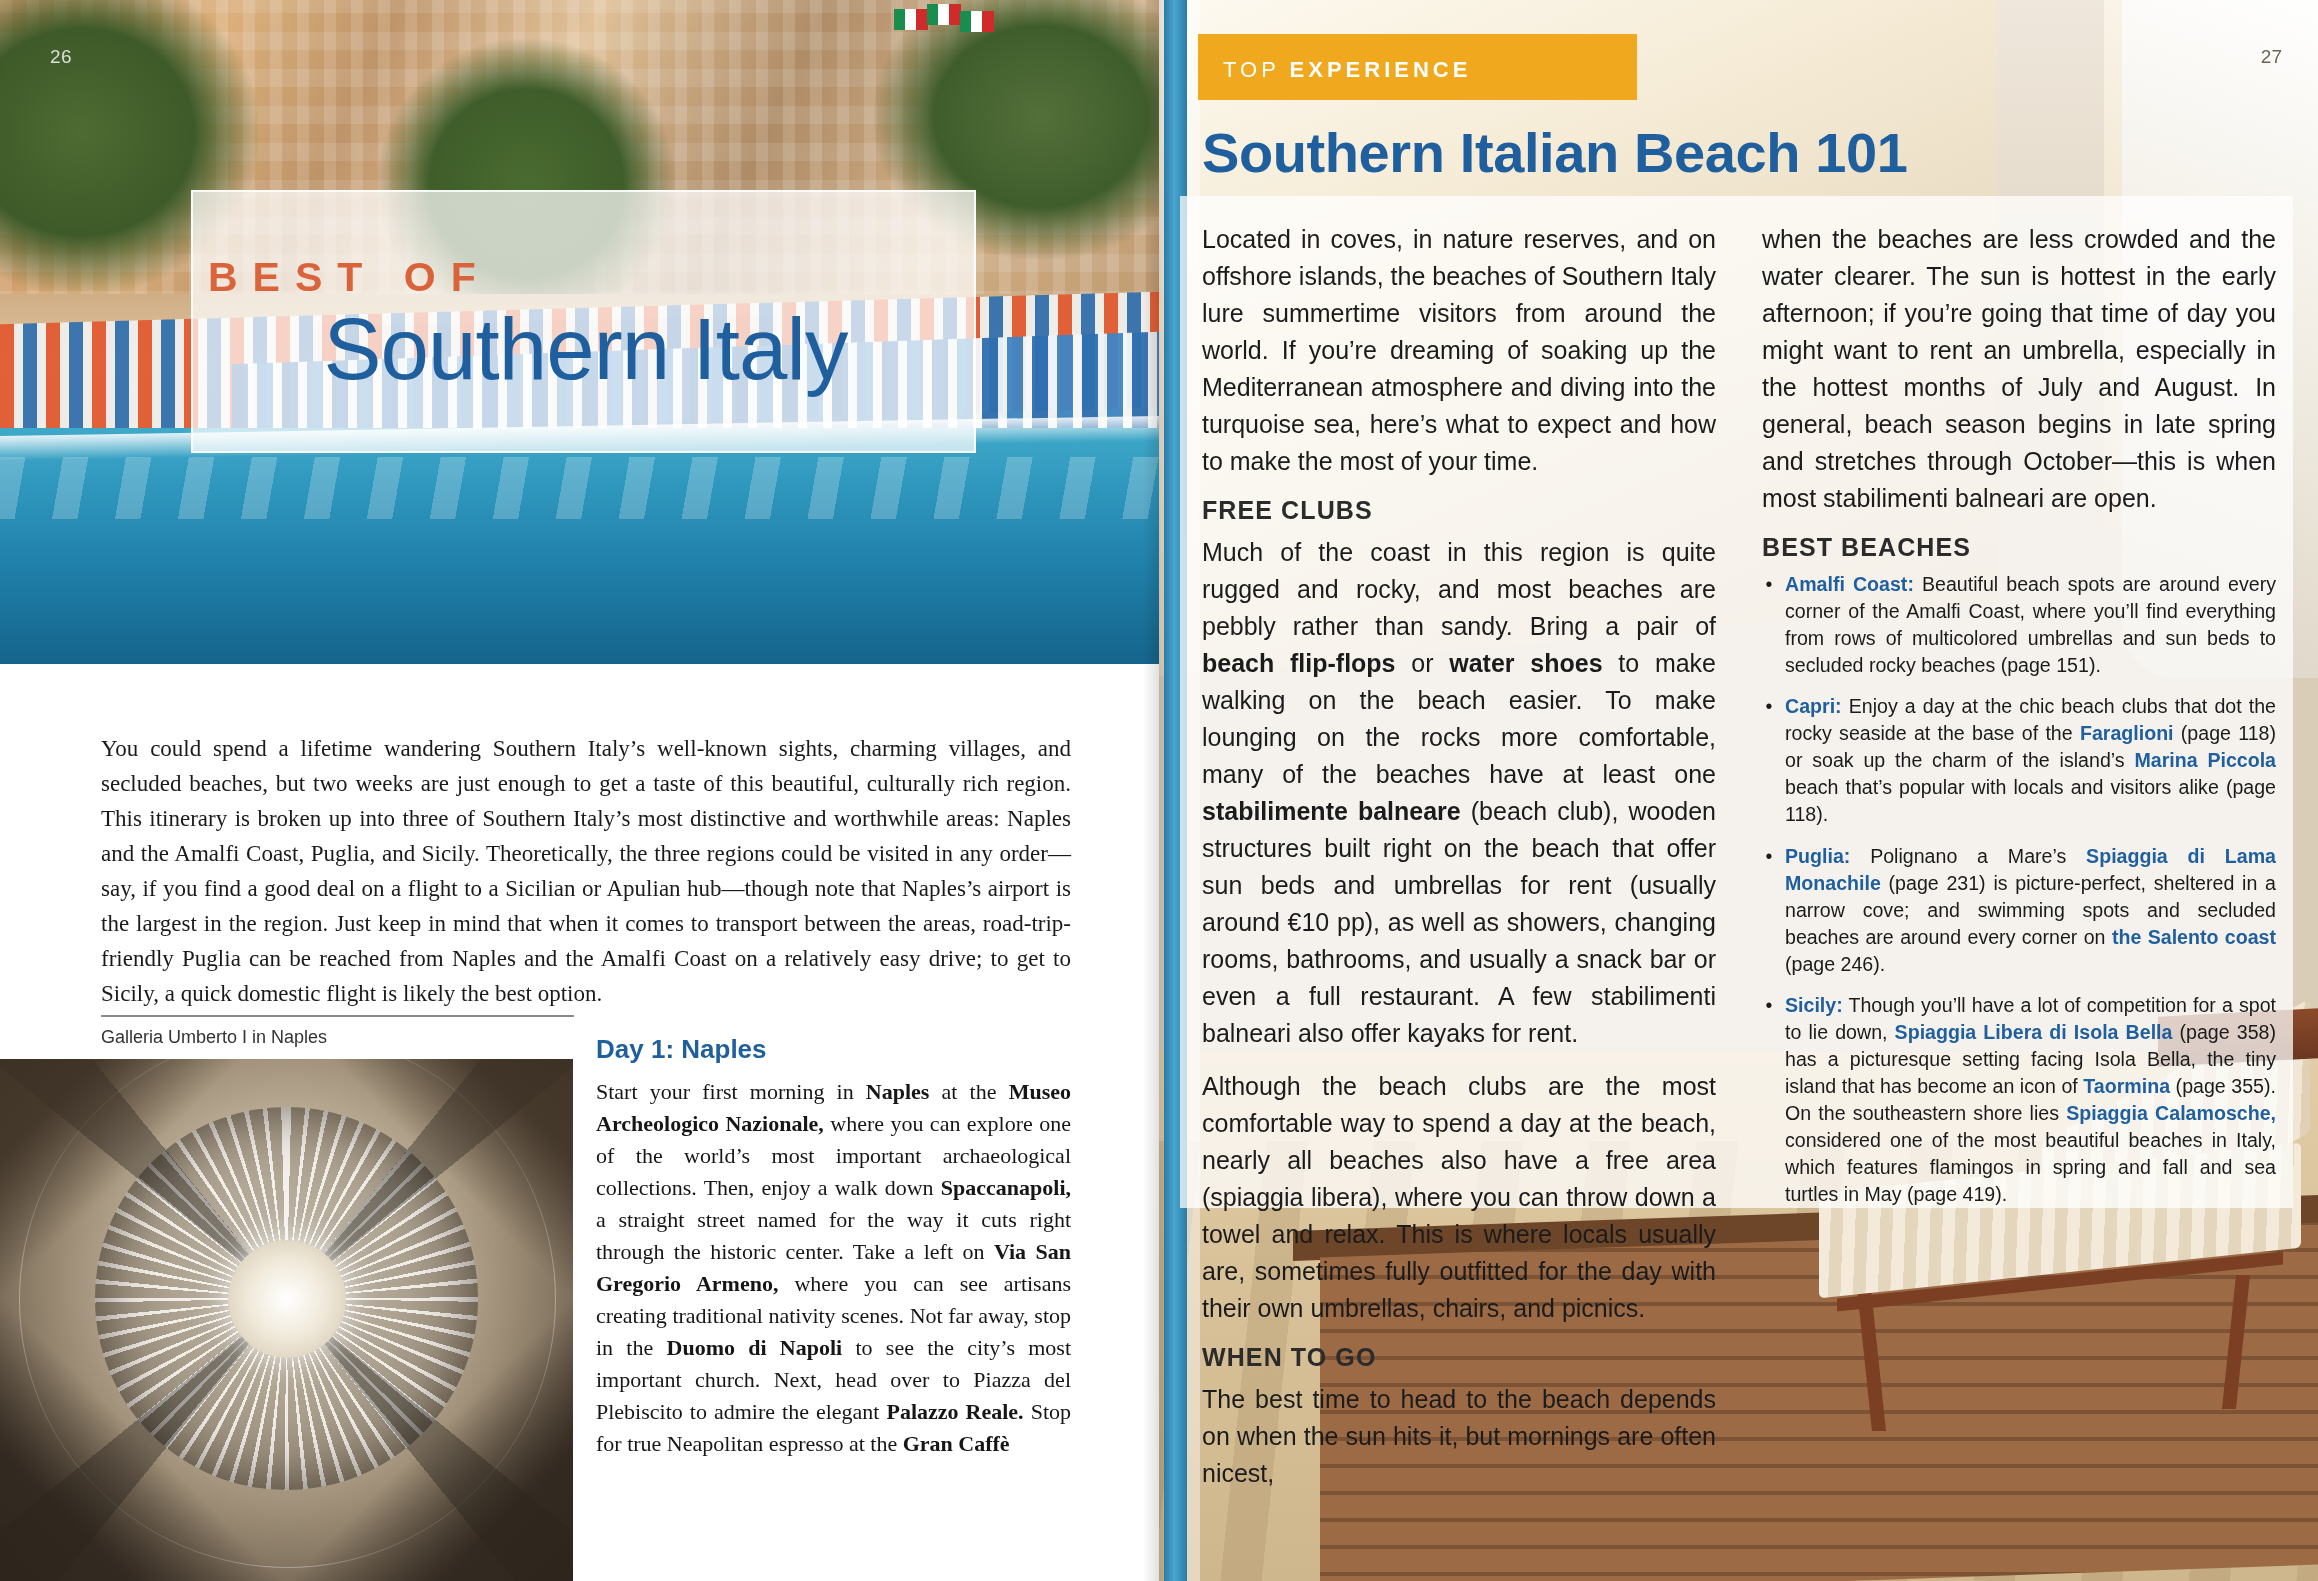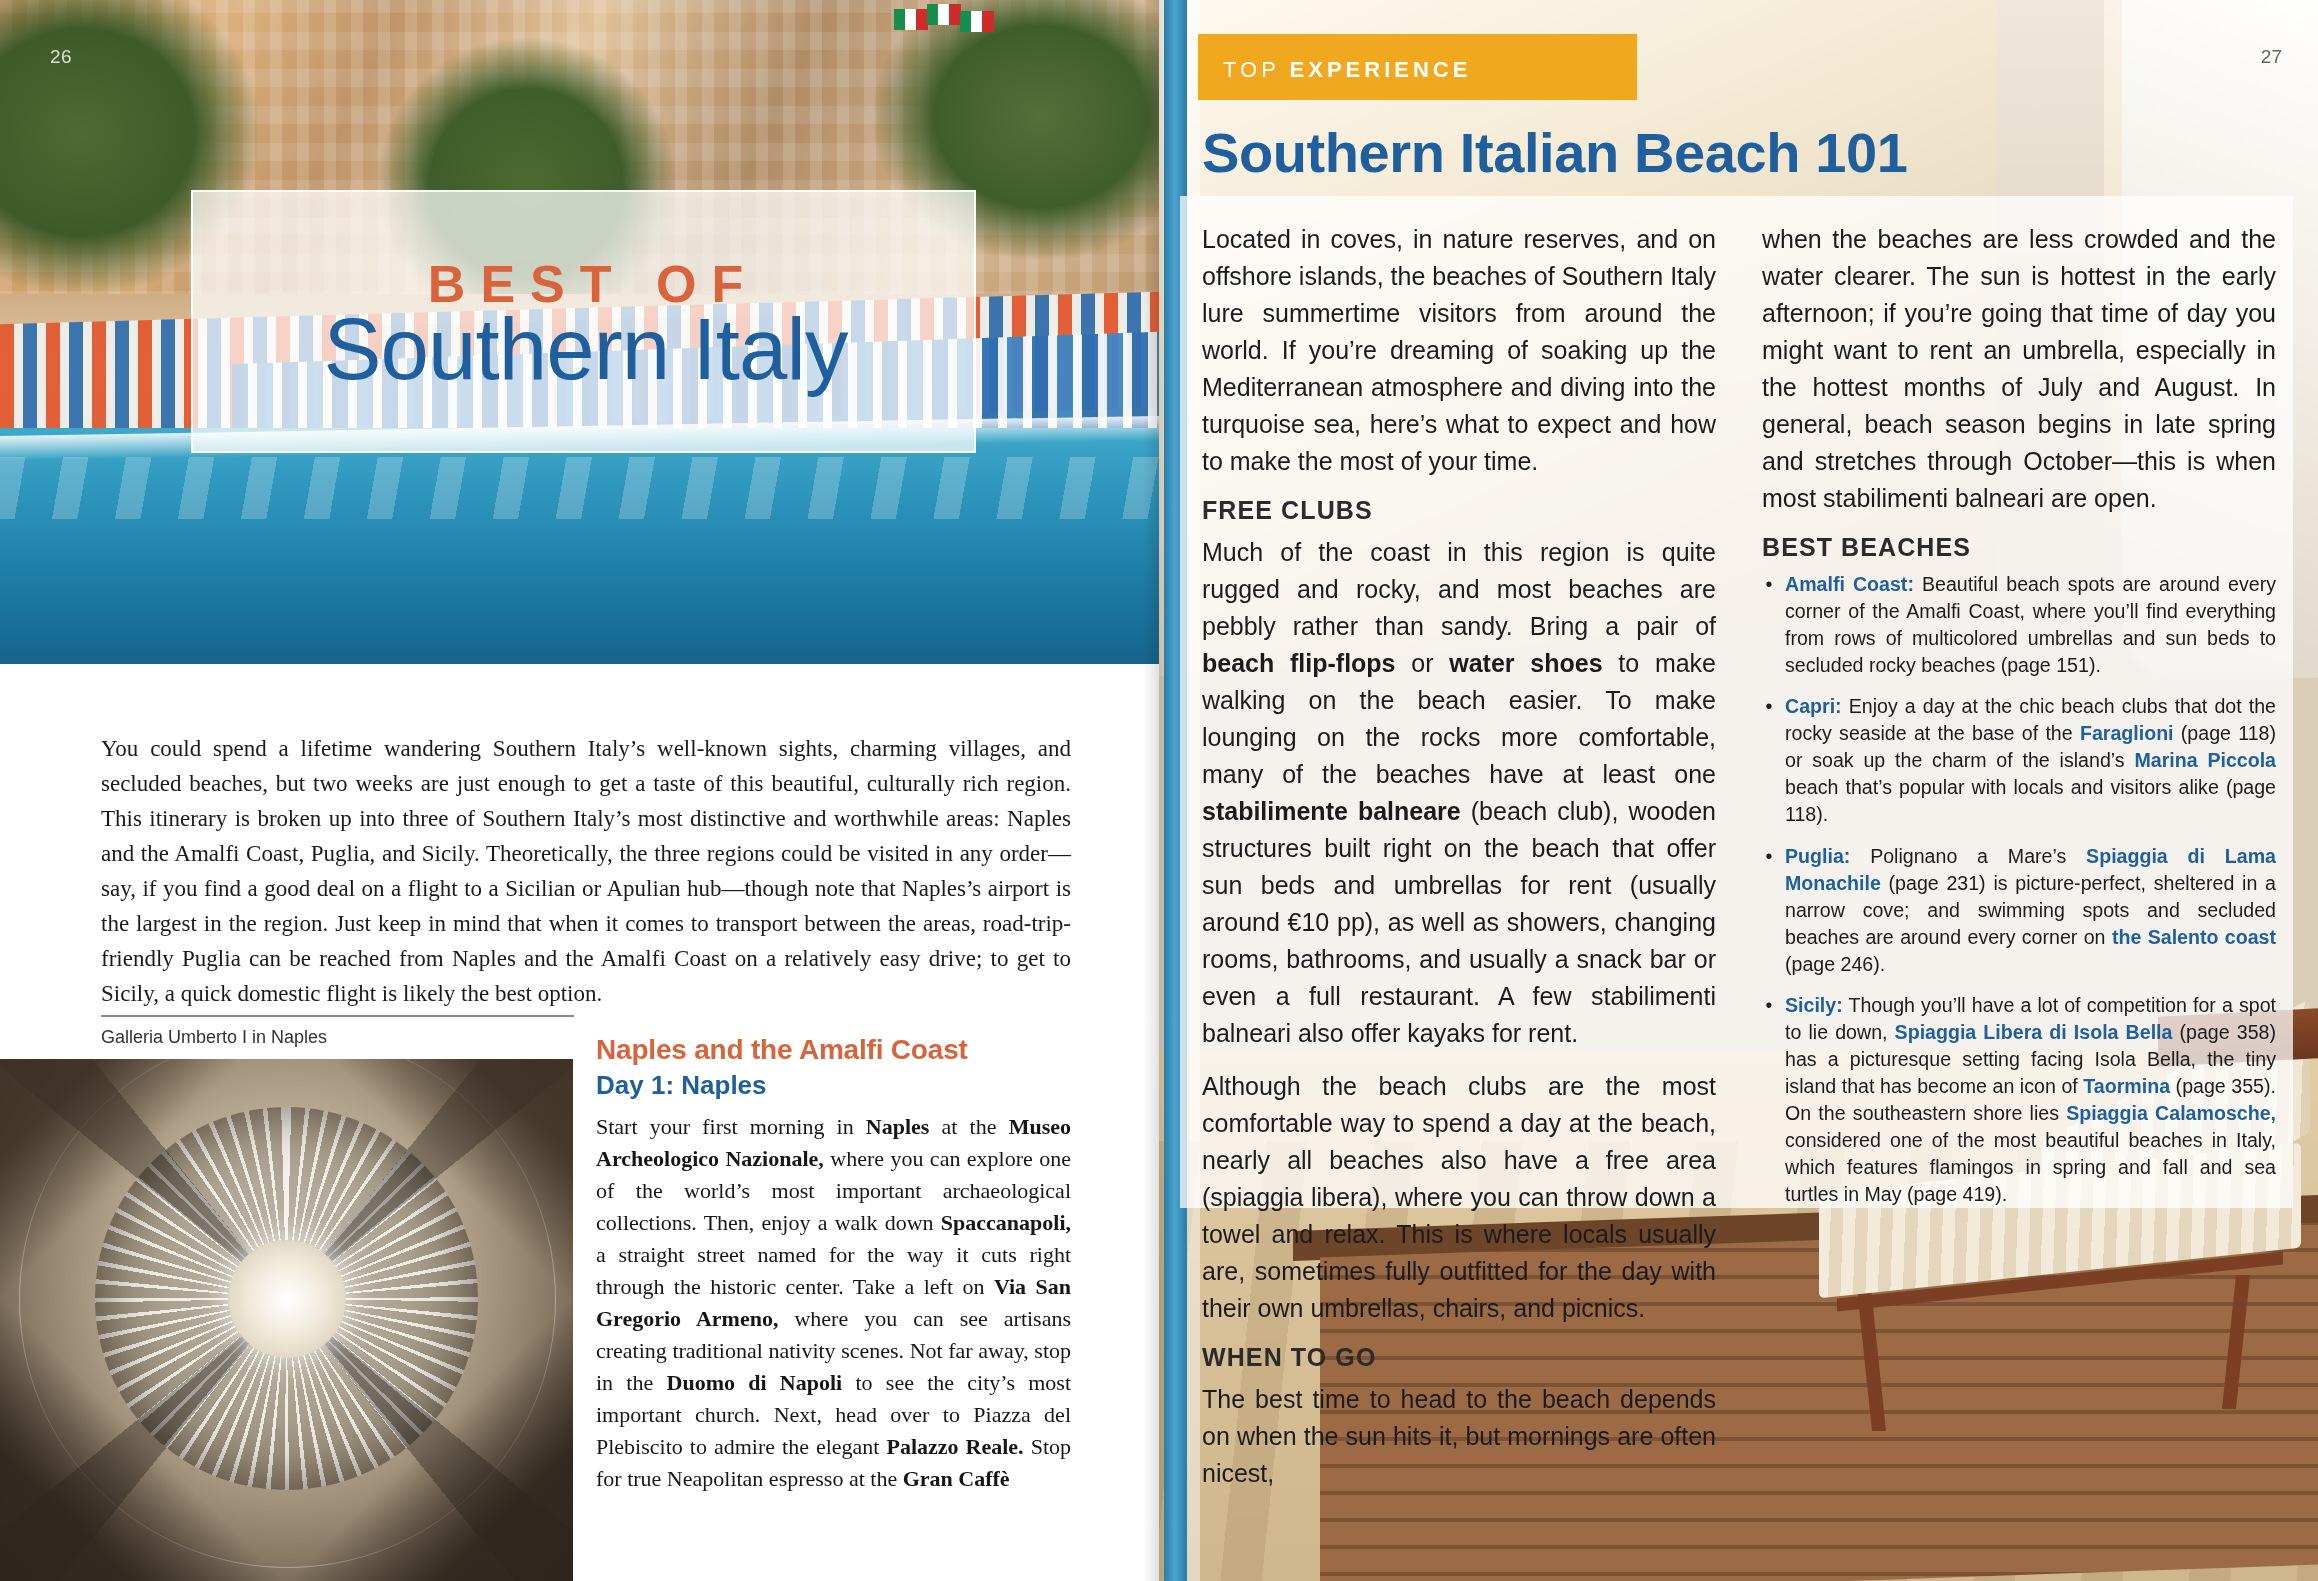--- a/index.html
+++ b/index.html
@@ -128,23 +128,22 @@
   .title-box-inner {
     position: absolute;
     left: 191px; top: 190px;
     width: 785px; height: 263px;
     background: rgba(255,255,255,0.72);
   }
   .title-kicker {
     position: absolute;
     left: 0; top: 62px;
     width: 785px;
-    text-align: center;
     color: #d9633a;
-    font-size: 52px;
+    font-size: 41px;
     letter-spacing: 15px;
     font-weight: 600;
     text-indent: 15px;
   }
   .title-main {
     position: absolute;
     left: 0; top: 107px;
     width: 785px;
     text-align: center;
     color: #1f5f9e;
@@ -466,21 +465,20 @@
     <div class="galleria-photo">
       <div class="gal-bg"></div>
       <div class="gal-arc"></div>
       <div class="gal-dome"></div>
       <div class="gal-arms"></div>
       <div class="gal-dome-core"></div>
       <div class="gal-corners"></div>
     </div>
 
     <div class="col-right-left-page">
-      <div class="naples-head">Naples and the Amalfi Coast</div>
       <div class="day-head">Day 1: Naples</div>
       <p id="day-body">Start your first morning in <b>Naples</b> at the <b>Museo Archeologico Nazionale,</b> where you can explore one of the world’s most important archaeological collections. Then, enjoy a walk down <b>Spaccanapoli,</b> a straight street named for the way it cuts right through the historic center. Take a left on <b>Via San Gregorio Armeno,</b> where you can see artisans creating traditional nativity scenes. Not far away, stop in the <b>Duomo di Napoli</b> to see the city’s most important church. Next, head over to Piazza del Plebiscito to admire the elegant <b>Palazzo Reale.</b> Stop for true Neapolitan espresso at the <b>Gran Caffè</b></p>
     </div>
   </div>
 
   <div class="page-right">
     <div class="rp-sky"></div>
     <div class="rp-sand"></div>
     <div class="rp-sand-shade"></div>
     <div class="rp-deck-edge"></div>

